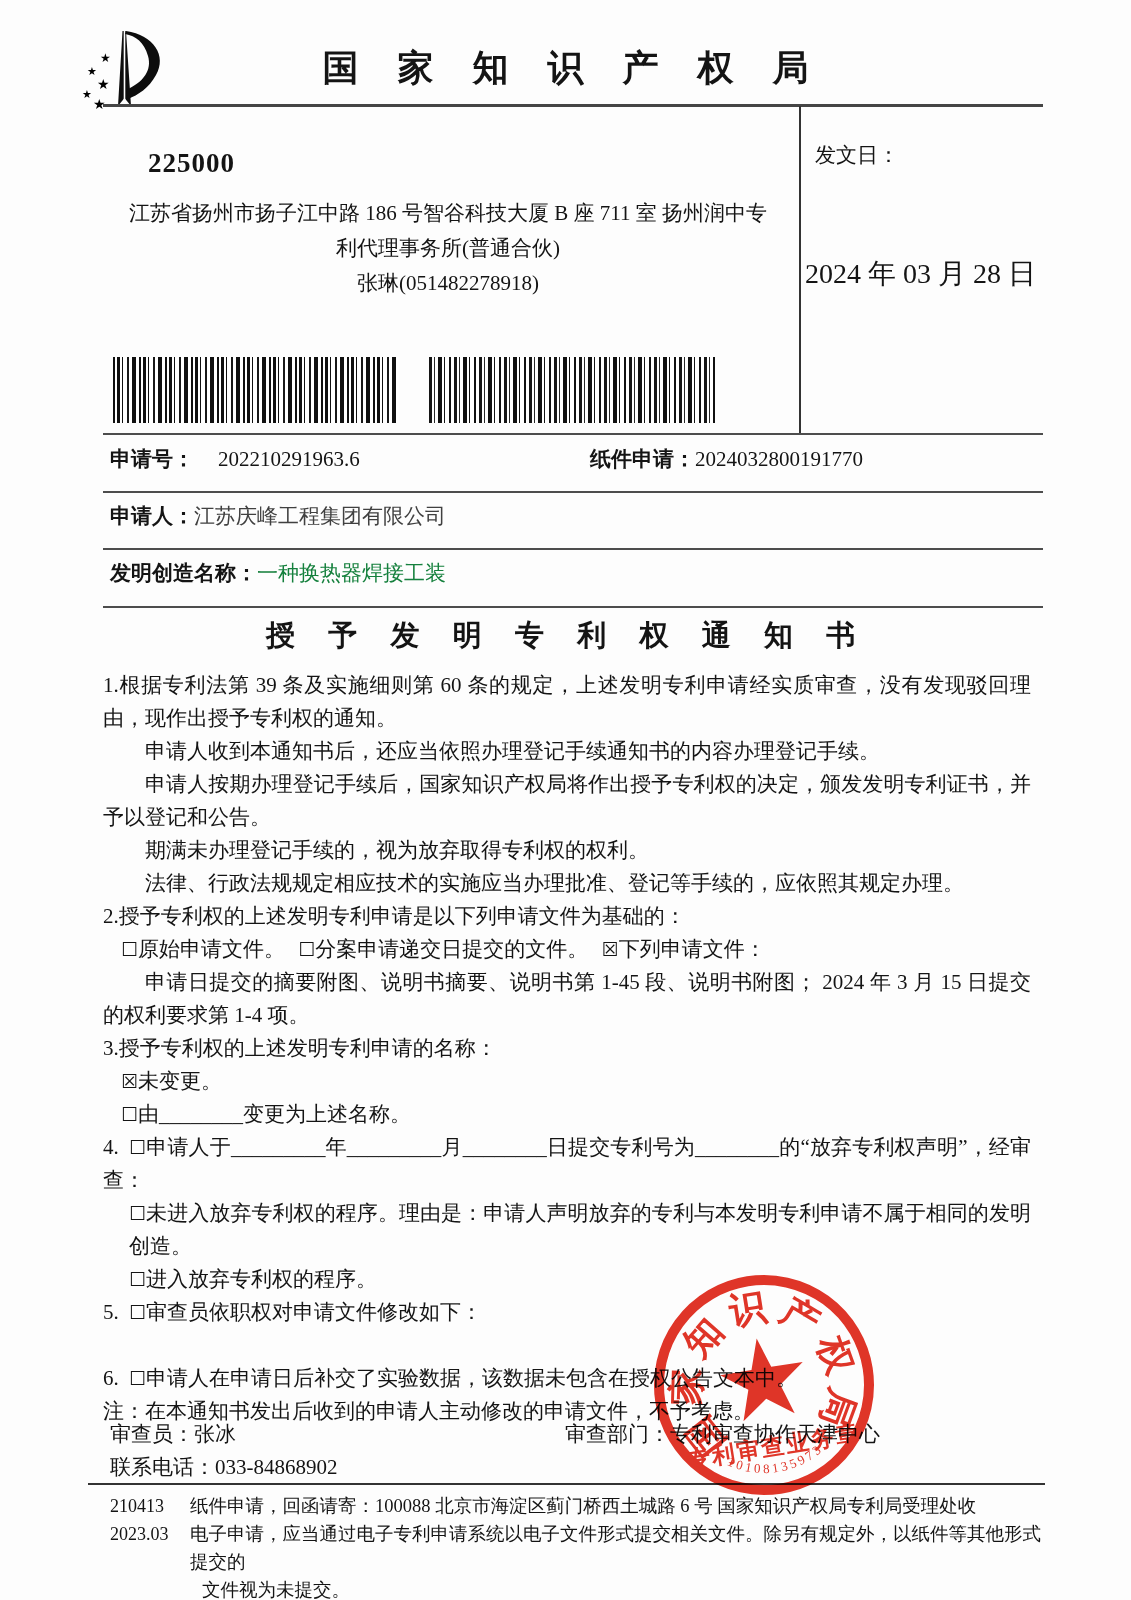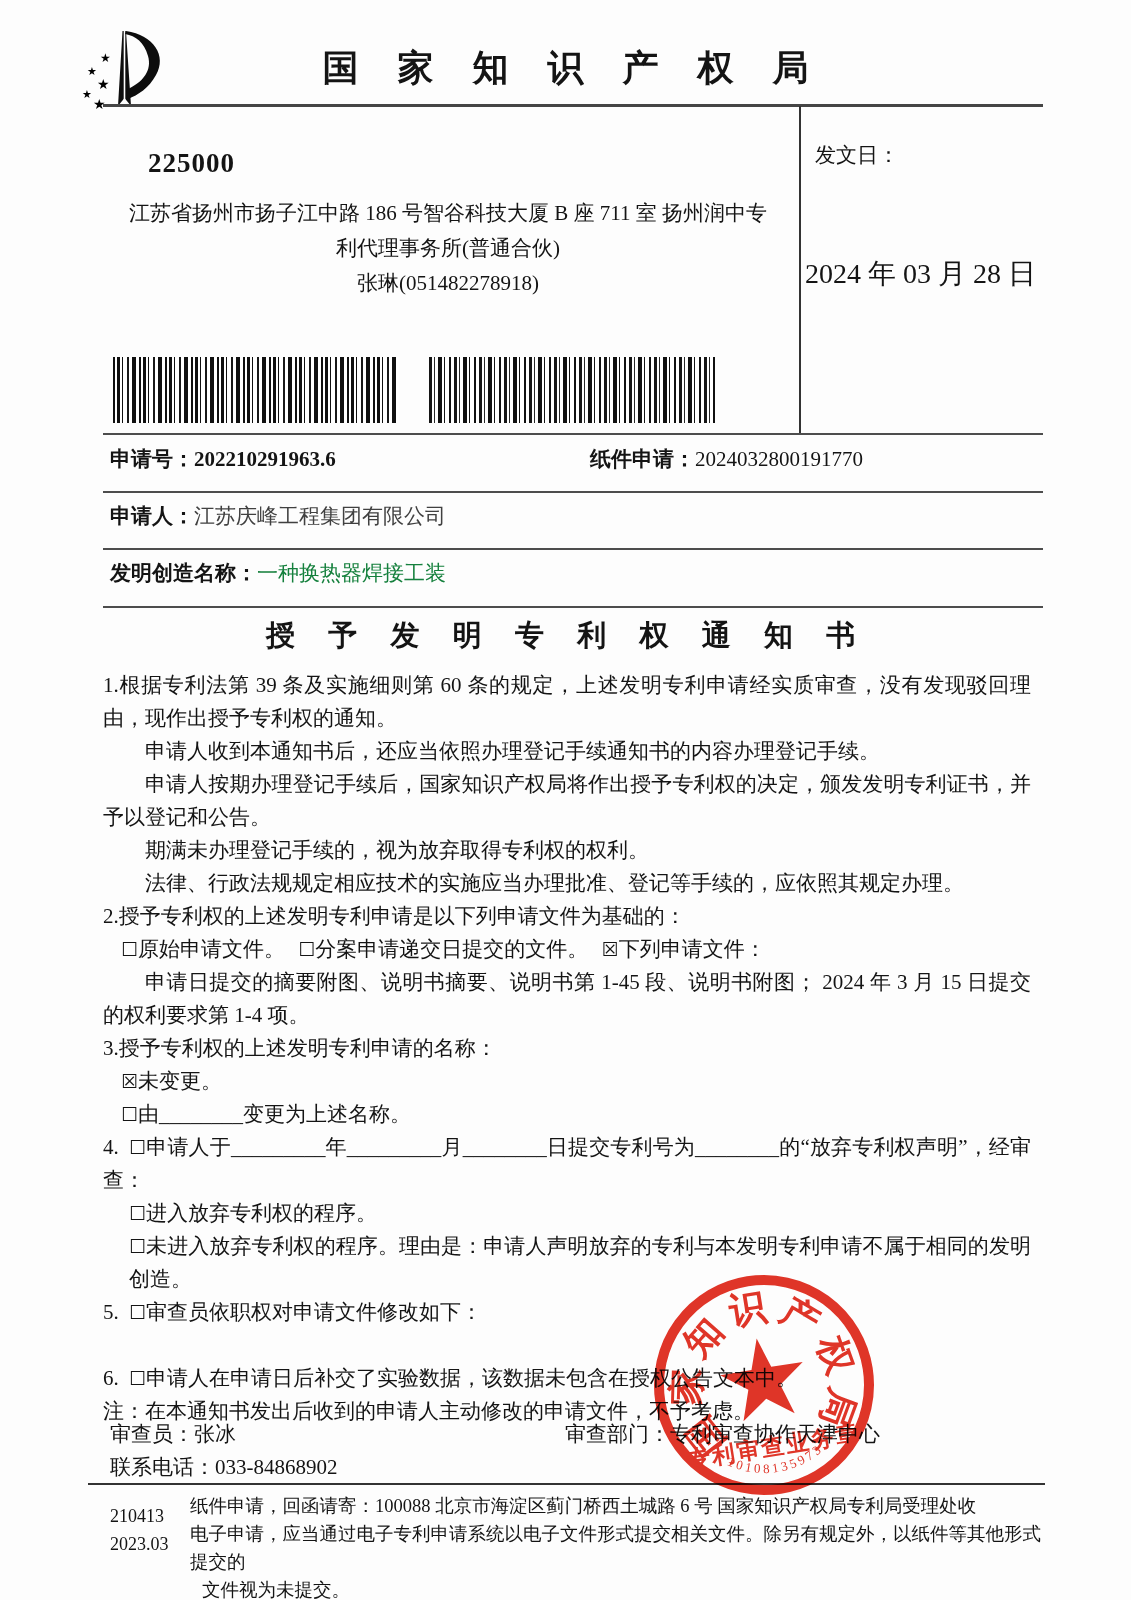--- a/index.html
+++ b/index.html
@@ -23,36 +23,36 @@
   .bc1{left:113px;width:286px;
        background:repeating-linear-gradient(90deg,#101010 0 2px,#fff 2px 4px,#101010 4px 7px,#fff 7px 9px,
        #101010 9px 10px,#fff 10px 14px,#181818 14px 16px,#fff 16px 19px,#101010 19px 23px,#fff 23px 26px);}
   .bc2{left:429px;width:286px;
        background:repeating-linear-gradient(90deg,#151515 0 3px,#fff 3px 5px,#2a2a2a 5px 6px,#fff 6px 9px,
        #101010 9px 13px,#fff 13px 15px,#151515 15px 16px,#fff 16px 20px,#101010 20px 22px,#fff 22px 25px);}
   
   .frow{position:absolute;left:110px;width:925px;font-size:21px;white-space:nowrap;}
   .flabel{font-weight:bold;}
   .serial-cell{position:absolute;left:480px;top:0;}
-  .vbold{font-weight:bold;}
+  .vbold{font-weight:normal;margin-left:24px;}
   
   .body{position:absolute;left:103px;top:610px;width:928px;}
   .doc-title{margin:6px 0 13px 0;text-align:center;font-size:29px;font-weight:bold;letter-spacing:13px;white-space:nowrap;}
   .body p{margin:0;font-size:21px;line-height:33px;text-align:justify;}
   .ind{text-indent:2em;}
   .pad1{padding-left:18px;}
   .cb{font-family:"DejaVu Sans",sans-serif;font-size:19px;}
   .opt-gap{display:inline-block;width:8px;}
   .num{display:inline-block;min-width:26px;}
   .gapline{height:33px;}
   
   .signoff{position:absolute;left:110px;top:1418px;width:925px;font-size:21px;line-height:33px;}
   .dept{position:absolute;left:455px;top:0;}
   
-  .fcodes{position:absolute;left:110px;top:1492px;font-size:18px;line-height:28px;margin-top:10px;}
+  .fcodes{position:absolute;left:110px;top:1492px;font-size:18px;line-height:28px;}
   .ftext{position:absolute;left:190px;top:1492px;width:858px;font-size:18.5px;line-height:28px;}
   .ftext .l3{padding-left:12px;}
   
   .seal{position:absolute;left:645px;top:1266px;width:238px;height:238px;
         transform:rotate(-9deg);opacity:.93;mix-blend-mode:multiply;z-index:5;}
   .logo{position:absolute;left:80px;top:28px;width:90px;height:82px;}
 </style>
 </head>
 <body>
 
@@ -120,24 +120,24 @@
     <p class="pad1">
       <span class="cb">☒</span><span>未变更。</span>
     </p>
     <p class="pad1">
       <span class="cb">☐</span><span>由________变更为上述名称。</span>
     </p>
     <p>
       <span class="num">4.</span><span class="cb">☐</span><span>申请人于_________年_________月________日提交专利号为________的“放弃专利权声明”，经审查：</span>
     </p>
     <p class="pad1" style="padding-left:26px;">
-      <span class="cb">☐</span><span>进入放弃专利权的程序。</span>
+      <span class="cb">☐</span><span>未进入放弃专利权的程序。理由是：申请人声明放弃的专利与本发明专利申请不属于相同的发明创造。</span>
     </p>
     <p class="pad1" style="padding-left:26px;">
-      <span class="cb">☐</span><span>未进入放弃专利权的程序。理由是：申请人声明放弃的专利与本发明专利申请不属于相同的发明创造。</span>
+      <span class="cb">☐</span><span>进入放弃专利权的程序。</span>
     </p>
     <p>
       <span class="num">5.</span><span class="cb">☐</span><span>审查员依职权对申请文件修改如下：</span>
     </p>
     <div class="gapline"></div>
     <p>
       <span class="num">6.</span><span class="cb">☐</span><span>申请人在申请日后补交了实验数据，该数据未包含在授权公告文本中。</span>
     </p>
     <p>注：在本通知书发出后收到的申请人主动修改的申请文件，不予考虑。</p>
   </div>

